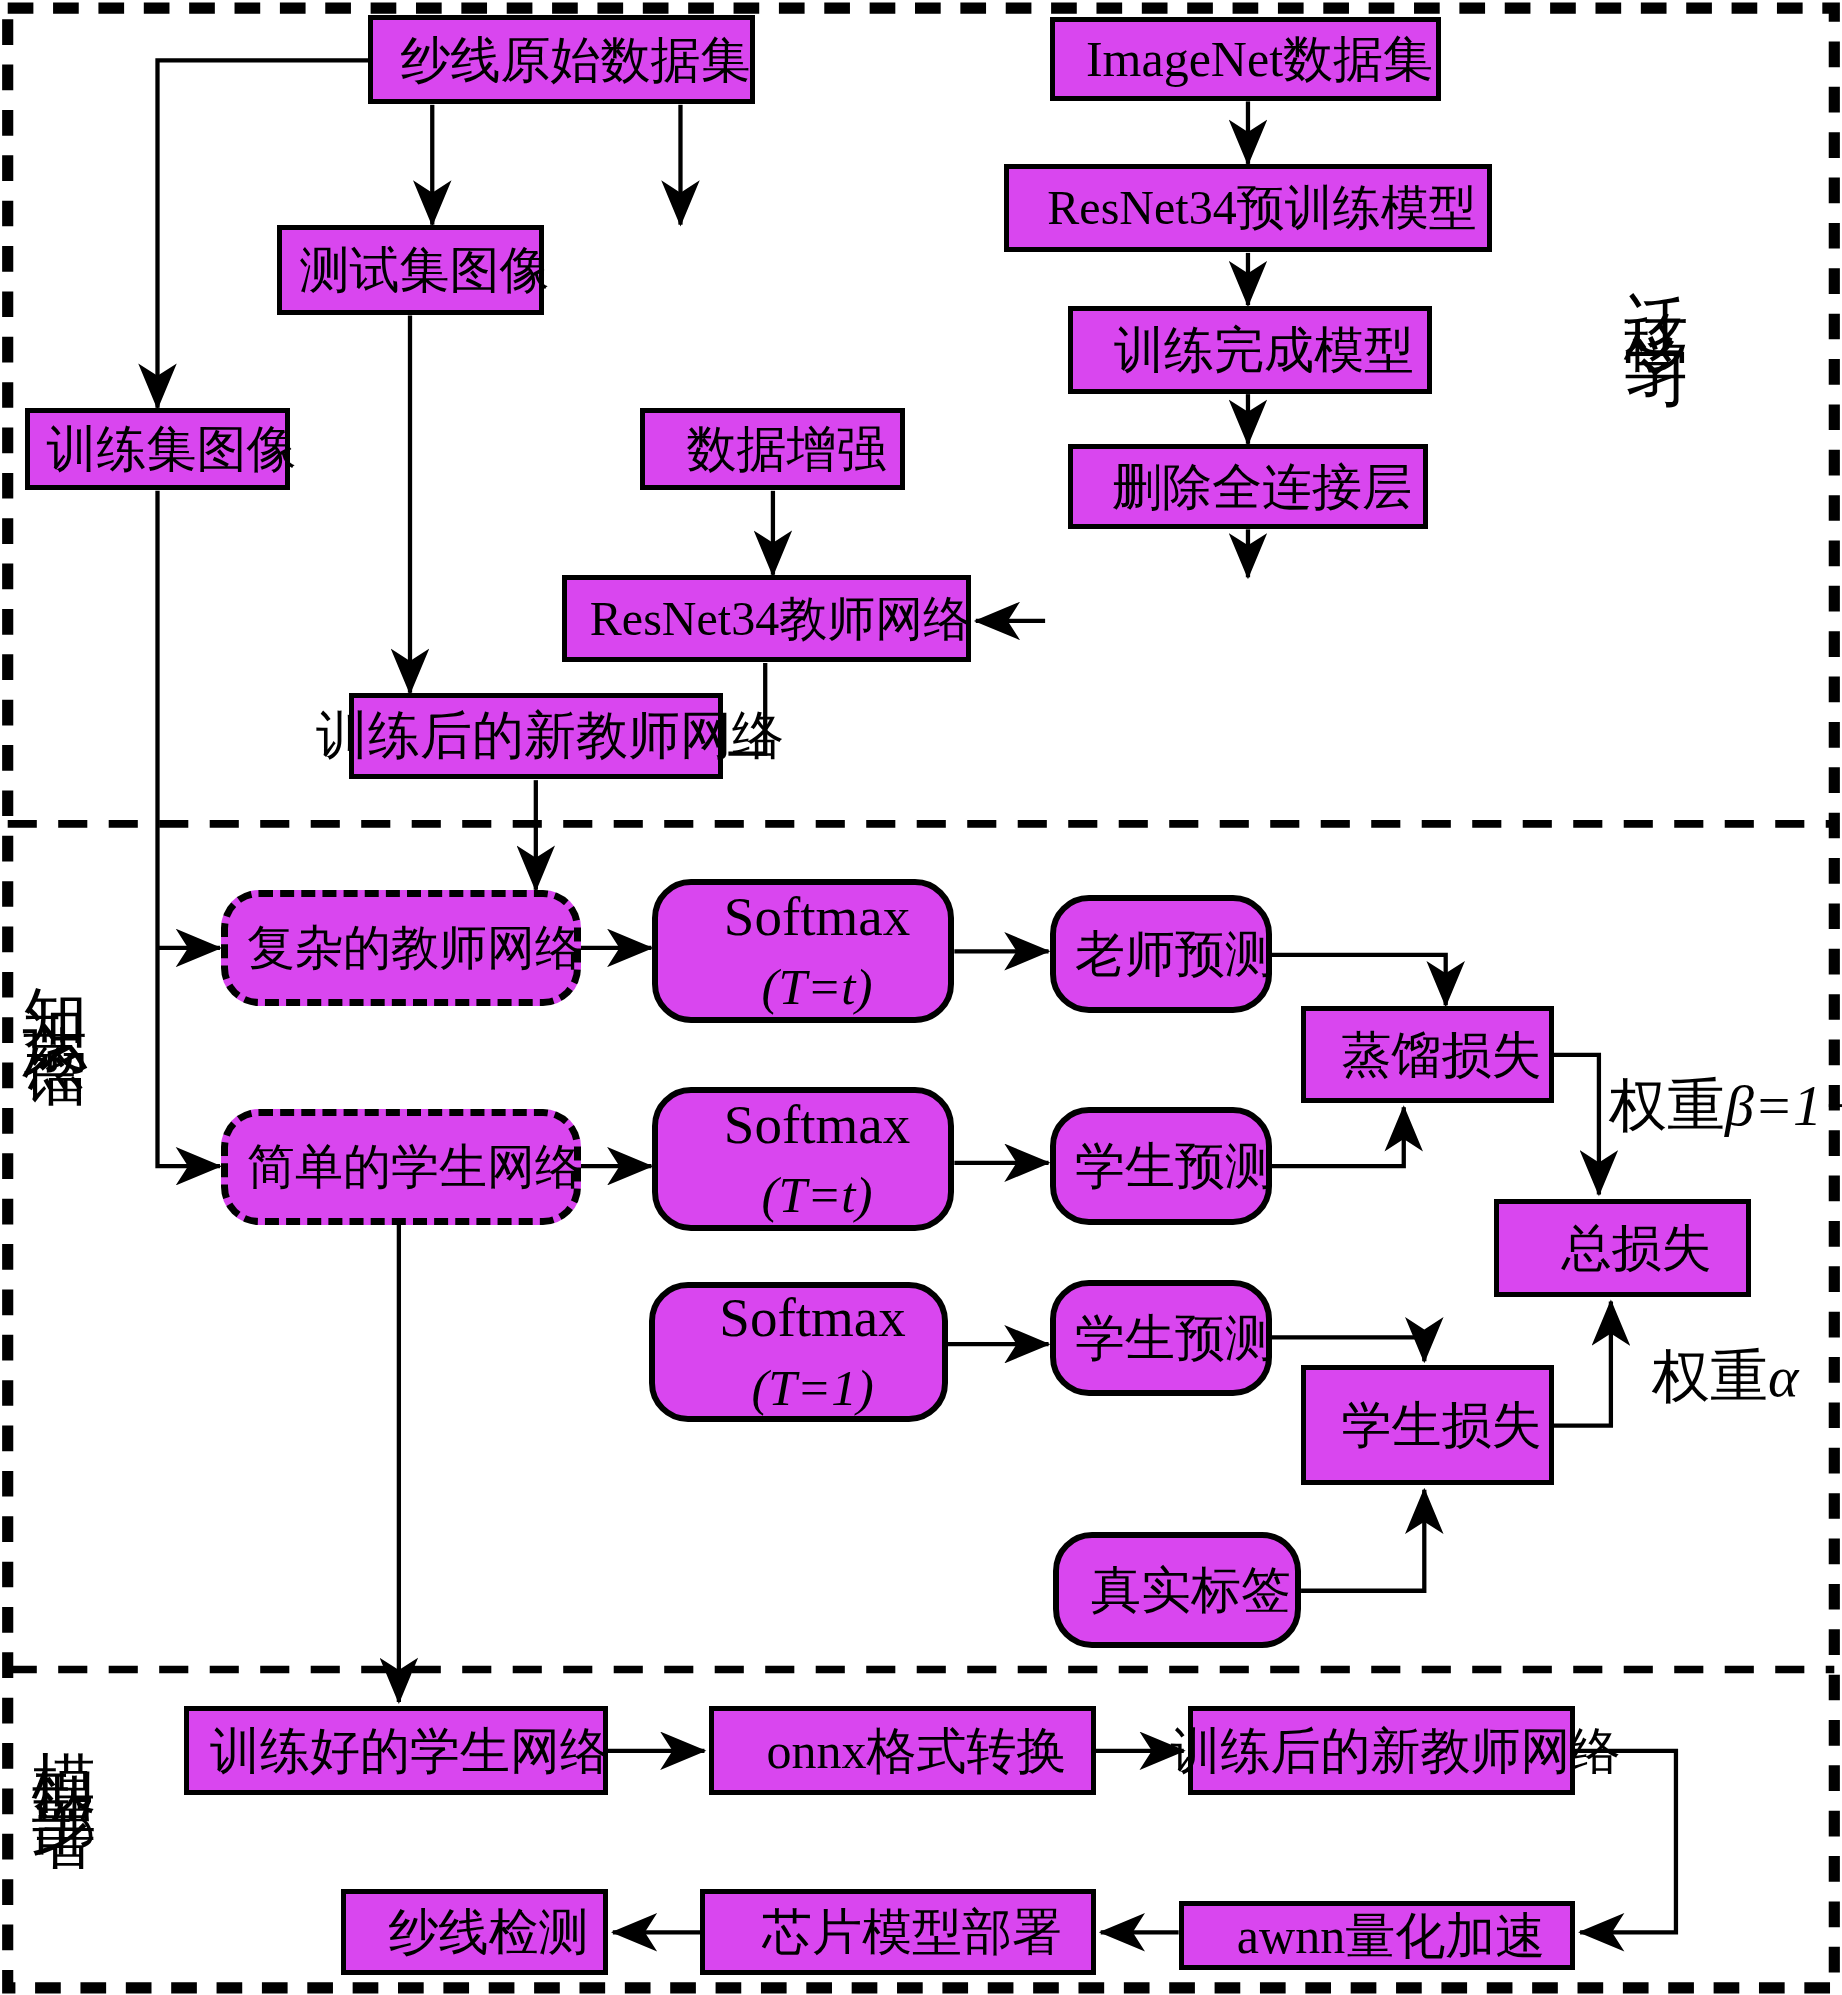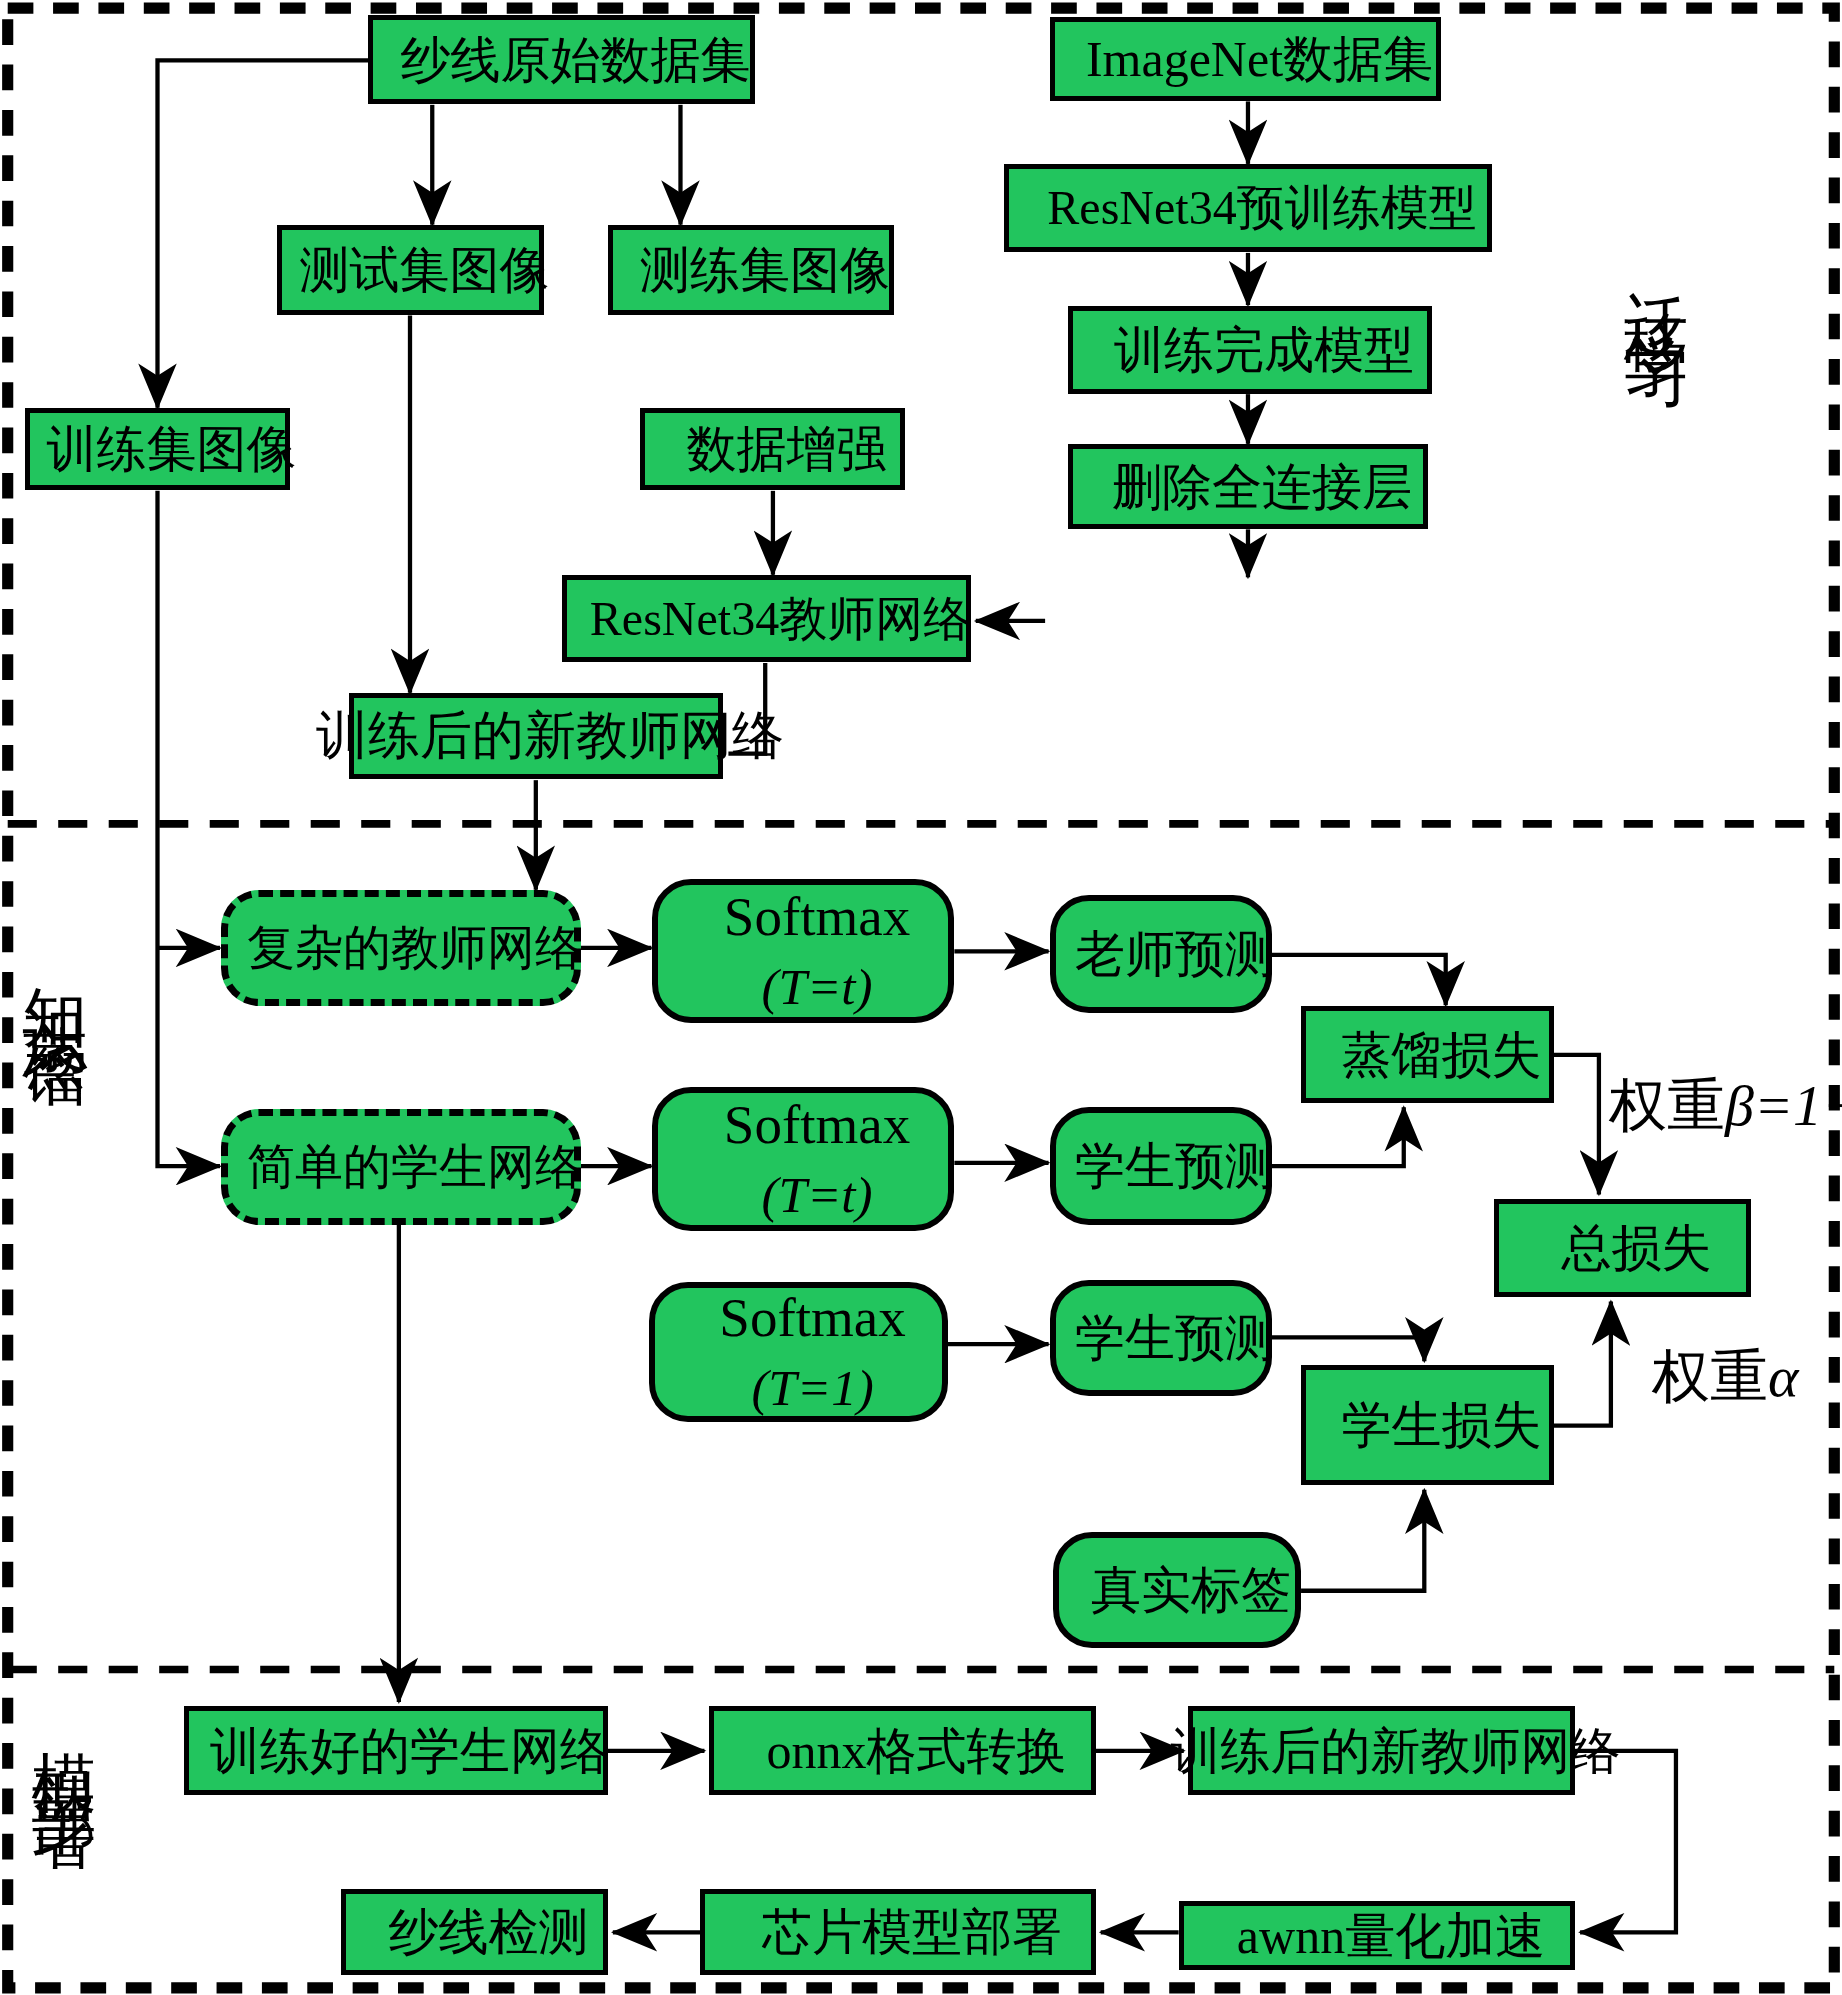--- a/index.html
+++ b/index.html
@@ -1,20 +1,20 @@
 <!DOCTYPE html>
 <html style="font-size:13.7px"><head>
 <meta charset="utf-8">
 <style>
   html,body{margin:0;padding:0;background:#ffffff;}
   body{font-family:"Liberation Serif","DejaVu Serif",serif;color:#000;}
   #diagram{position:relative;width:1842px;height:1996px;background:#fff;overflow:hidden;}
   #wires{position:absolute;left:0;top:0;width:1842px;height:1996px;}
   .box{
-    position:absolute;box-sizing:border-box;background:#22c55e;
+    position:absolute;box-sizing:border-box;background:#d946ef;
     border:5.1px solid #000;display:flex;align-items:center;justify-content:center;
     font-size:50px;white-space:nowrap;text-align:right;z-index:2;line-height:1;padding-left:28px;
   }
   .round{border-radius:39px;border-width:6px;}
   .dashednet{border:7.7px dashed #000;border-radius:38px;}
   .softmax{flex-direction:column;font-size:55px;line-height:1.12;gap:12px;}
   .softmax .tline{font-style:italic;font-size:51px;}
   .vlabel{
     position:absolute;writing-mode:vertical-rl;text-orientation:upright;
     font-size:65px;letter-spacing:22px;z-index:2;line-height:1;
@@ -73,21 +73,20 @@
       <line x1="1280" y1="2045" x2="1383" y2="2045" marker-end="url(#arr)"></line>
       <polyline points="1840,2045 1958,2045 1958,2257 1846,2257" marker-end="url(#arr)"></polyline>
       <line x1="1377" y1="2257" x2="1286" y2="2257" marker-end="url(#arr)"></line>
       <line x1="818" y1="2257" x2="716" y2="2257" marker-end="url(#arr)"></line>
     </g>
   </svg>
 
   <div class="box" style="left:368px;top:15.4px;width:387px;height:89px;">纱线原始数据集</div>
   <div class="box" style="left:1050px;top:17px;width:391px;height:84px;">ImageNet数据集</div>
   <div class="box" style="left:277px;top:225px;width:267px;height:90px;">测试集图像</div>
-  <div class="box" style="left:608px;top:225px;width:286px;height:90px;">测练集图像</div>
   <div class="box" style="left:25px;top:408px;width:265px;height:82px;">训练集图像</div>
   <div class="box" style="left:640px;top:408px;width:265px;height:82px;">数据增强</div>
   <div class="box mid" style="left:1004px;top:164px;width:488px;height:88px;">ResNet34预训练模型</div>
   <div class="box" style="left:1068px;top:306px;width:364px;height:88px;">训练完成模型</div>
   <div class="box" style="left:1068px;top:444px;width:360px;height:85px;">删除全连接层</div>
   <div class="box mid" style="left:562px;top:575px;width:409px;height:87px;">ResNet34教师网络</div>
   <div class="box small" style="left:349px;top:693px;width:374px;height:86px;">训练后的新教师网络</div>
   <div class="vlabel" style="left:1623px;top:238px;height:360px;">迁移学习</div>
 
   <div class="box dashednet mid" style="left:221px;top:890px;width:360px;height:116px;">复杂的教师网络</div>

